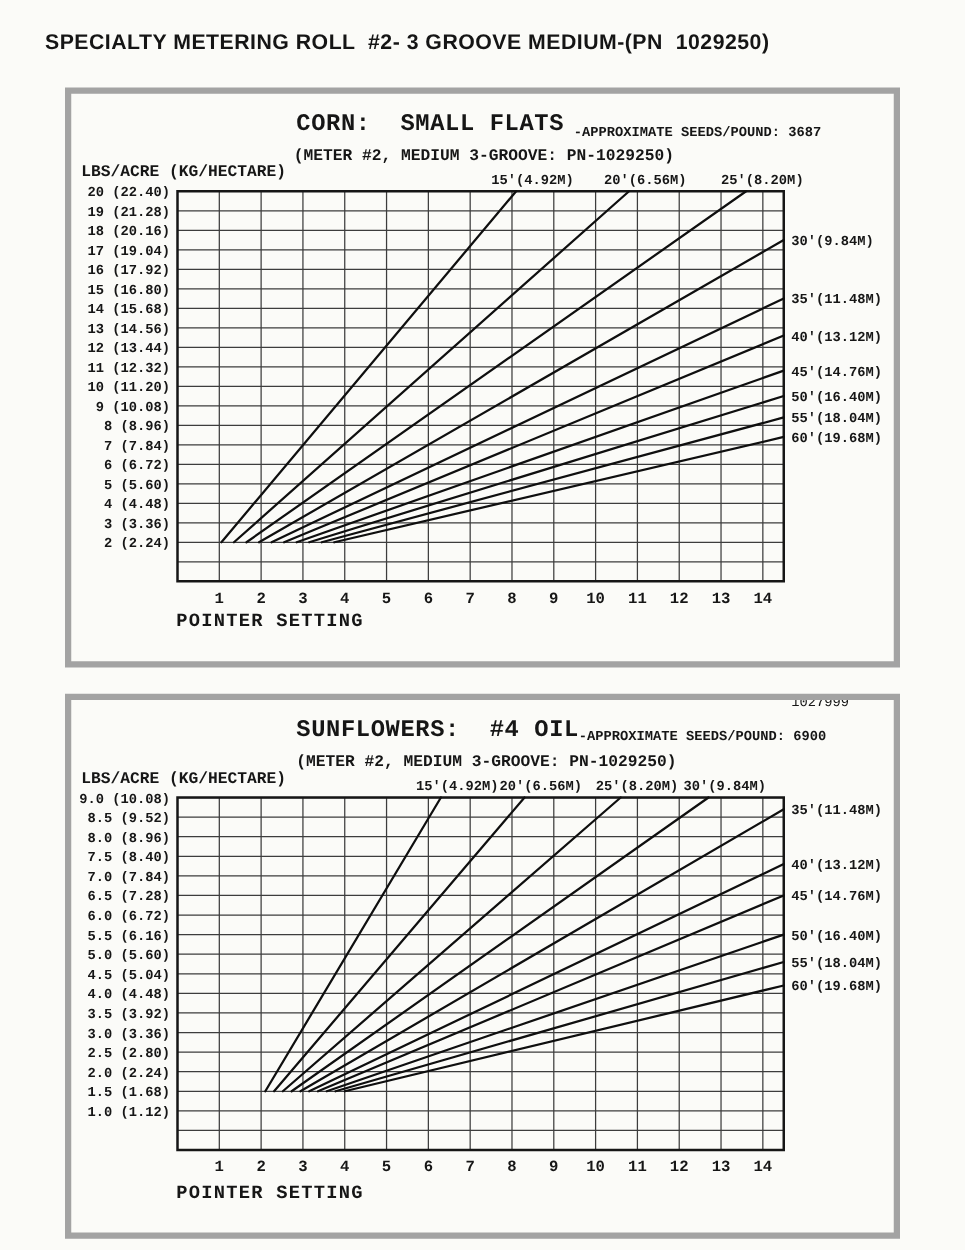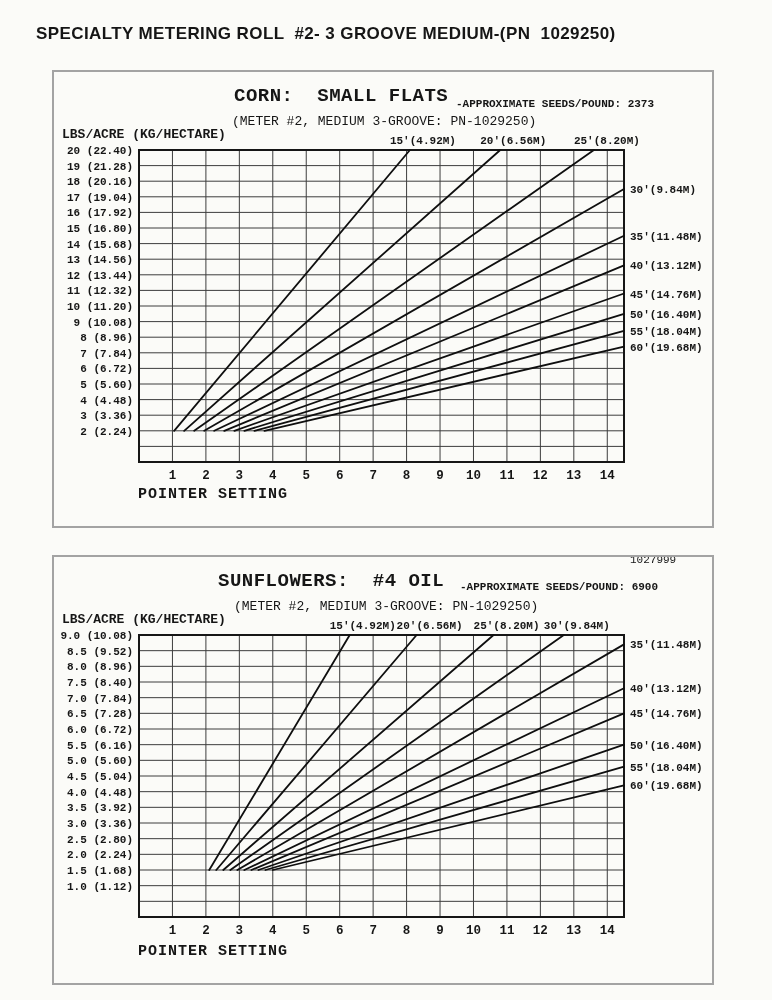--- a/index.html
+++ b/index.html
@@ -6,30 +6,30 @@
   body{
     width:772px;height:1000px;position:relative;overflow:hidden;
     background:#fbfbf8;color:#161616;
     font-family:"Liberation Mono","DejaVu Sans Mono",monospace;
   }
   .page-title{
     position:absolute;top:24px;left:0;width:744px;text-align:left;
     font-family:"Liberation Sans","DejaVu Sans",sans-serif;
     font-weight:bold;font-size:17px;letter-spacing:.4px;white-space:pre;color:#151515;margin-left:36px;
   }
-  .chart-box{position:absolute;left:52px;width:658px;border:2px solid #a3a3a3;background:transparent;}
+  .chart-box{position:absolute;left:52px;width:658px;border:5px solid #a3a3a3;background:transparent;}
   .box-0{top:70px;height:454px;}
   .box-1{top:555px;height:426px;}
   .chart-title{position:absolute;top:13px;font-size:19px;font-weight:bold;white-space:pre;letter-spacing:.5px;}
   .box-0 .chart-title{left:180px;}
-  .box-1 .chart-title{left:164px;text-align:center;}
+  .box-1 .chart-title{left:180px;text-align:center;}
   .chart-note{position:absolute;font-size:11px;font-weight:bold;white-space:pre;}
   .box-0 .chart-note{left:402px;top:26px;}
   .box-1 .chart-note{left:406px;top:24px;}
-  .chart-meter{position:absolute;top:42px;font-size:13px;font-weight:normal;white-space:pre;}
+  .chart-meter{position:absolute;top:42px;font-size:13px;font-weight:bold;white-space:pre;}
   .box-0 .chart-meter{left:178px;}
   .box-1 .chart-meter{left:180px;}
   .chart-ylabel{position:absolute;top:55px;left:8px;font-size:13px;font-weight:bold;white-space:pre;}
   .chart-xlabel{position:absolute;left:84px;font-size:15px;font-weight:bold;letter-spacing:1px;}
   .box-0 .chart-xlabel{top:414px;}
   .box-1 .chart-xlabel{top:386px;}
   .chart-docnum{position:absolute;font-size:11px;margin-top:48px;}
   .box-0 .chart-docnum{left:576px;top:434px;}
   .box-1 .chart-docnum{left:576px;top:407px;text-decoration:underline;}
   svg.plot{position:absolute;left:0;top:0;}
@@ -41,21 +41,21 @@
   svg.plot text.xtick{font-size:12.5px;font-weight:bold;}
   svg.plot text.slabel{font-size:11px;font-weight:bold;}
 </style>
 </head>
 <body>
 
 <div class="page-title">SPECIALTY METERING ROLL  #2- 3 GROOVE MEDIUM-(PN  1029250)</div>
 
 <div class="chart-box box-0">
   <div class="chart-title">CORN:  SMALL FLATS</div>
-  <div class="chart-note">-APPROXIMATE SEEDS/POUND: 2373</div>
+  <div class="chart-note">-APPROXIMATE SEEDS/POUND: 3687</div>
   <div class="chart-meter">(METER #2, MEDIUM 3-GROOVE: PN-1029250)</div>
   <div class="chart-ylabel">LBS/ACRE (KG/HECTARE)</div>
   <svg class="plot" width="654" height="450" viewBox="0 0 654 450">
       <line x1="85" x2="570" y1="390" y2="390" class="grid"></line>
       <line x1="85" x2="570" y1="374.4" y2="374.4" class="grid"></line>
       <line x1="85" x2="570" y1="358.8" y2="358.8" class="grid"></line>
       <line x1="85" x2="570" y1="343.2" y2="343.2" class="grid"></line>
       <line x1="85" x2="570" y1="327.6" y2="327.6" class="grid"></line>
       <line x1="85" x2="570" y1="312" y2="312" class="grid"></line>
       <line x1="85" x2="570" y1="296.4" y2="296.4" class="grid"></line>

